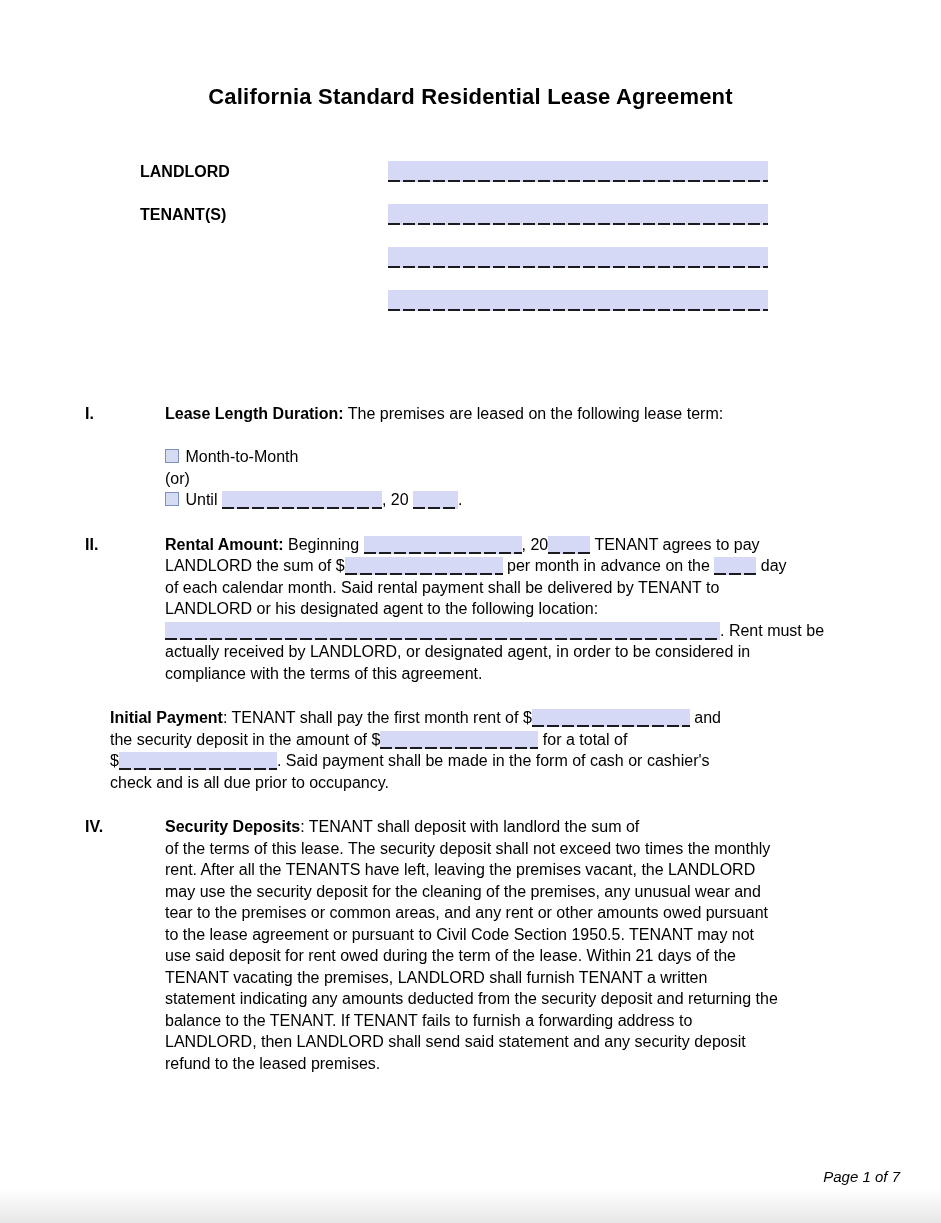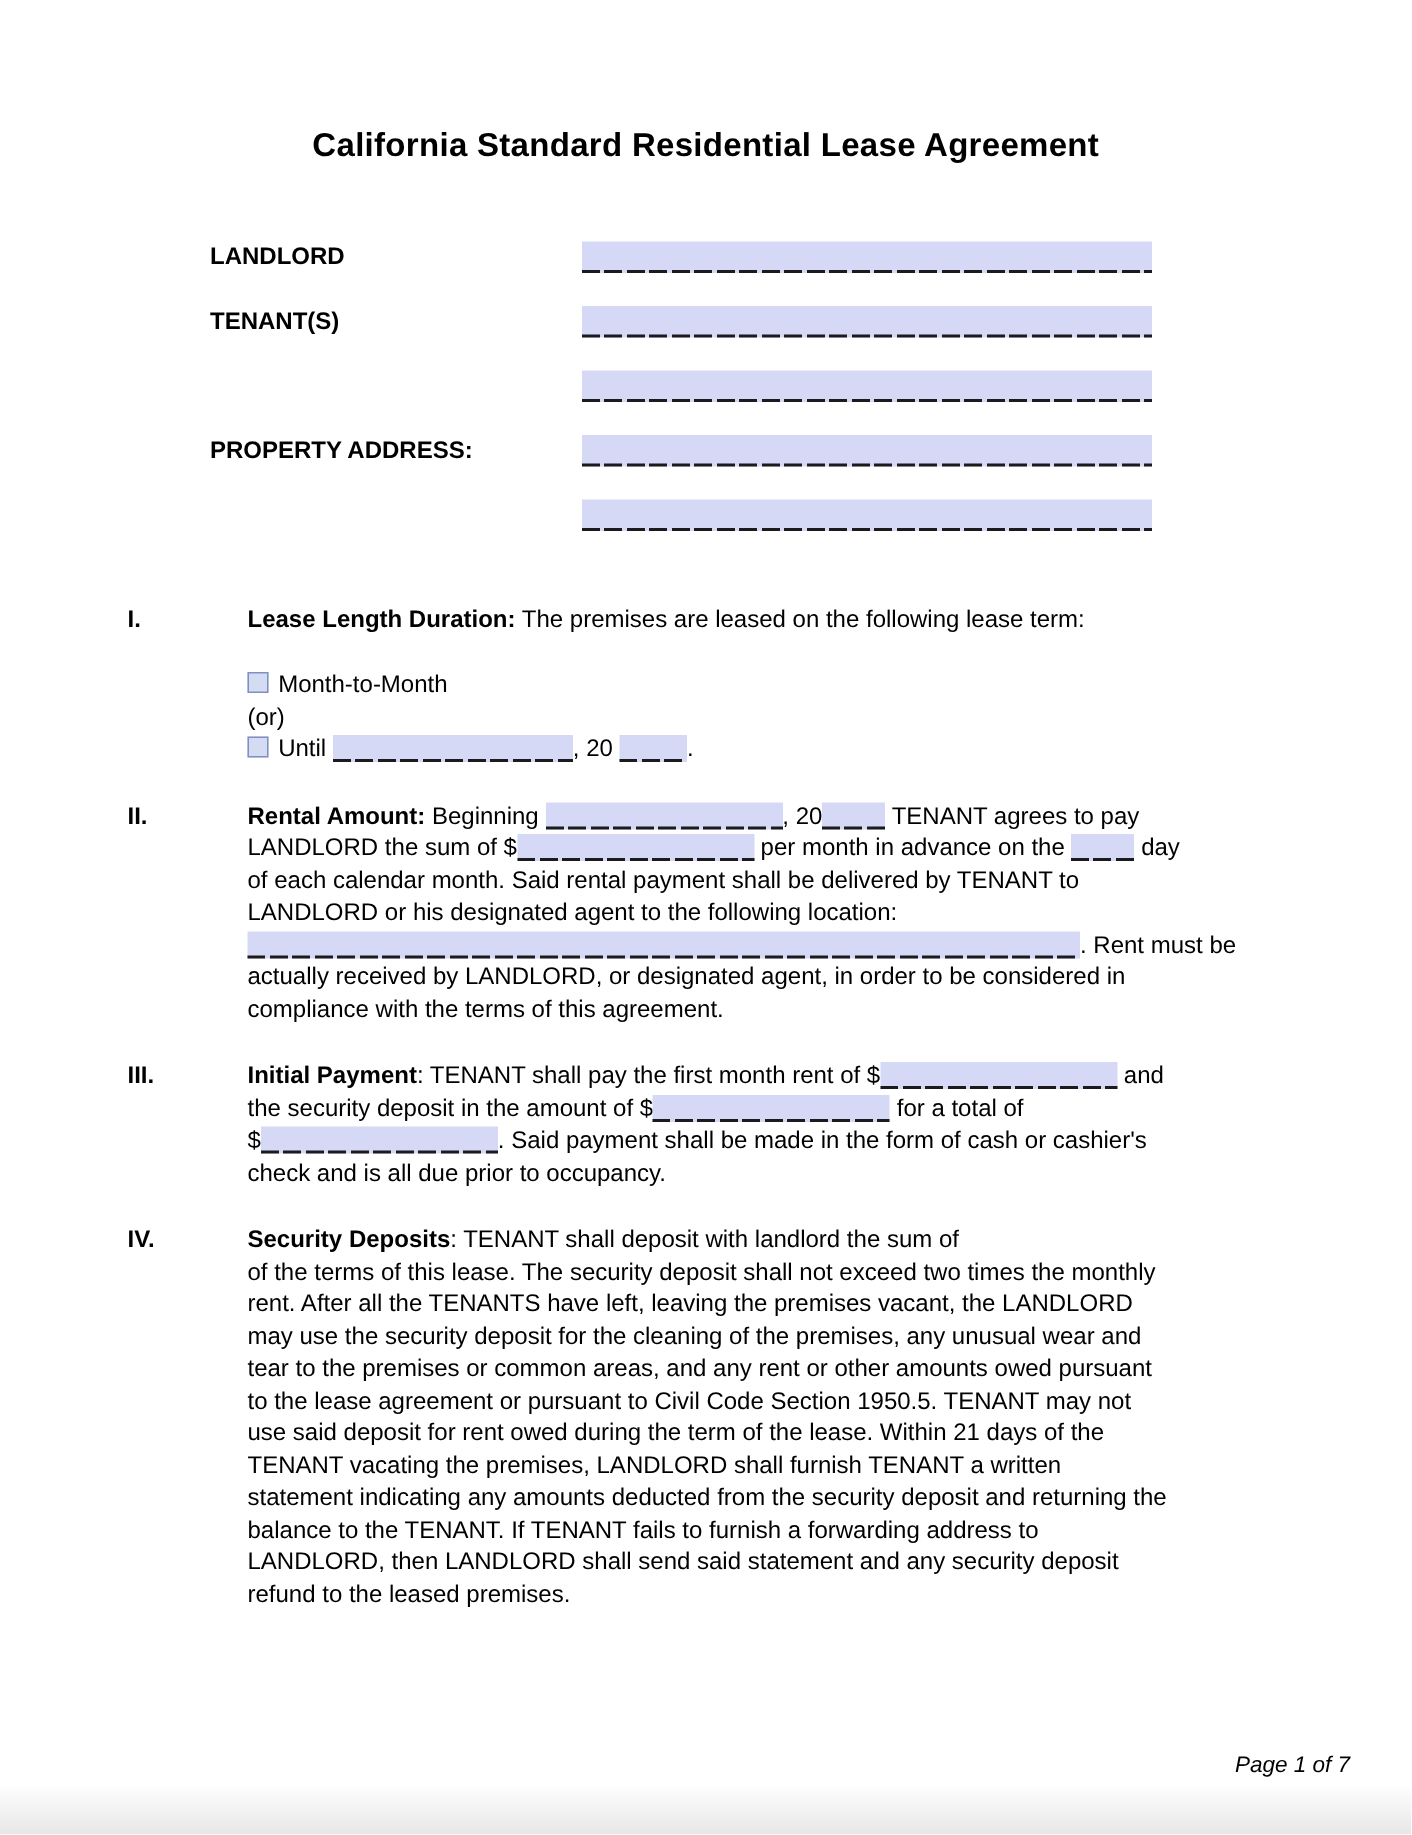--- a/index.html
+++ b/index.html
@@ -59,24 +59,20 @@
       </div>
       <div class="hrow">
         <span class="hlabel">TENANT(S)</span>
         <span class="hfield fld"></span>
       </div>
       <div class="hrow">
         <span class="hlabel"></span>
         <span class="hfield fld"></span>
       </div>
       <div class="hrow">
-        <span class="hlabel">PROPERTY ADDRESS:</span>
-        <span class="hfield fld"></span>
-      </div>
-      <div class="hrow">
         <span class="hlabel"></span>
         <span class="hfield fld"></span>
       </div>
     </div>
 
   <div class="sections">
       <div class="section">
         <div class="numeral">I.</div>
         <div class="sbody">
           <div class="line"><span class="bold">Lease Length Duration:</span><span> The premises are leased on the following lease term:</span></div>
@@ -92,21 +88,20 @@
           <div class="line"><span class="bold">Rental Amount:</span><span> Beginning </span><span class="fld ifld" style="width: 158px;"></span><span>, 20</span><span class="fld ifld" style="width: 42px;"></span><span> TENANT agrees to pay</span></div>
           <div class="line"><span>LANDLORD the sum of $</span><span class="fld ifld" style="width: 158px;"></span><span> per month in advance on the </span><span class="fld ifld" style="width: 42px;"></span><span> day</span></div>
           <div class="line"><span>of each calendar month. Said rental payment shall be delivered by TENANT to</span></div>
           <div class="line"><span>LANDLORD or his designated agent to the following location:</span></div>
           <div class="line"><span class="fld ifld" style="width: 555px;"></span><span>. Rent must be</span></div>
           <div class="line"><span>actually received by LANDLORD, or designated agent, in order to be considered in</span></div>
           <div class="line"><span>compliance with the terms of this agreement.</span></div>
         </div>
       </div>
       <div class="section">
-        <div class="numeral">III.</div>
         <div class="sbody">
           <div class="line"><span class="bold">Initial Payment</span><span>: TENANT shall pay the first month rent of $</span><span class="fld ifld" style="width: 158px;"></span><span> and</span></div>
           <div class="line"><span>the security deposit in the amount of $</span><span class="fld ifld" style="width: 158px;"></span><span> for a total of</span></div>
           <div class="line"><span>$</span><span class="fld ifld" style="width: 158px;"></span><span>. Said payment shall be made in the form of cash or cashier's</span></div>
           <div class="line"><span>check and is all due prior to occupancy.</span></div>
         </div>
       </div>
       <div class="section">
         <div class="numeral">IV.</div>
         <div class="sbody">

